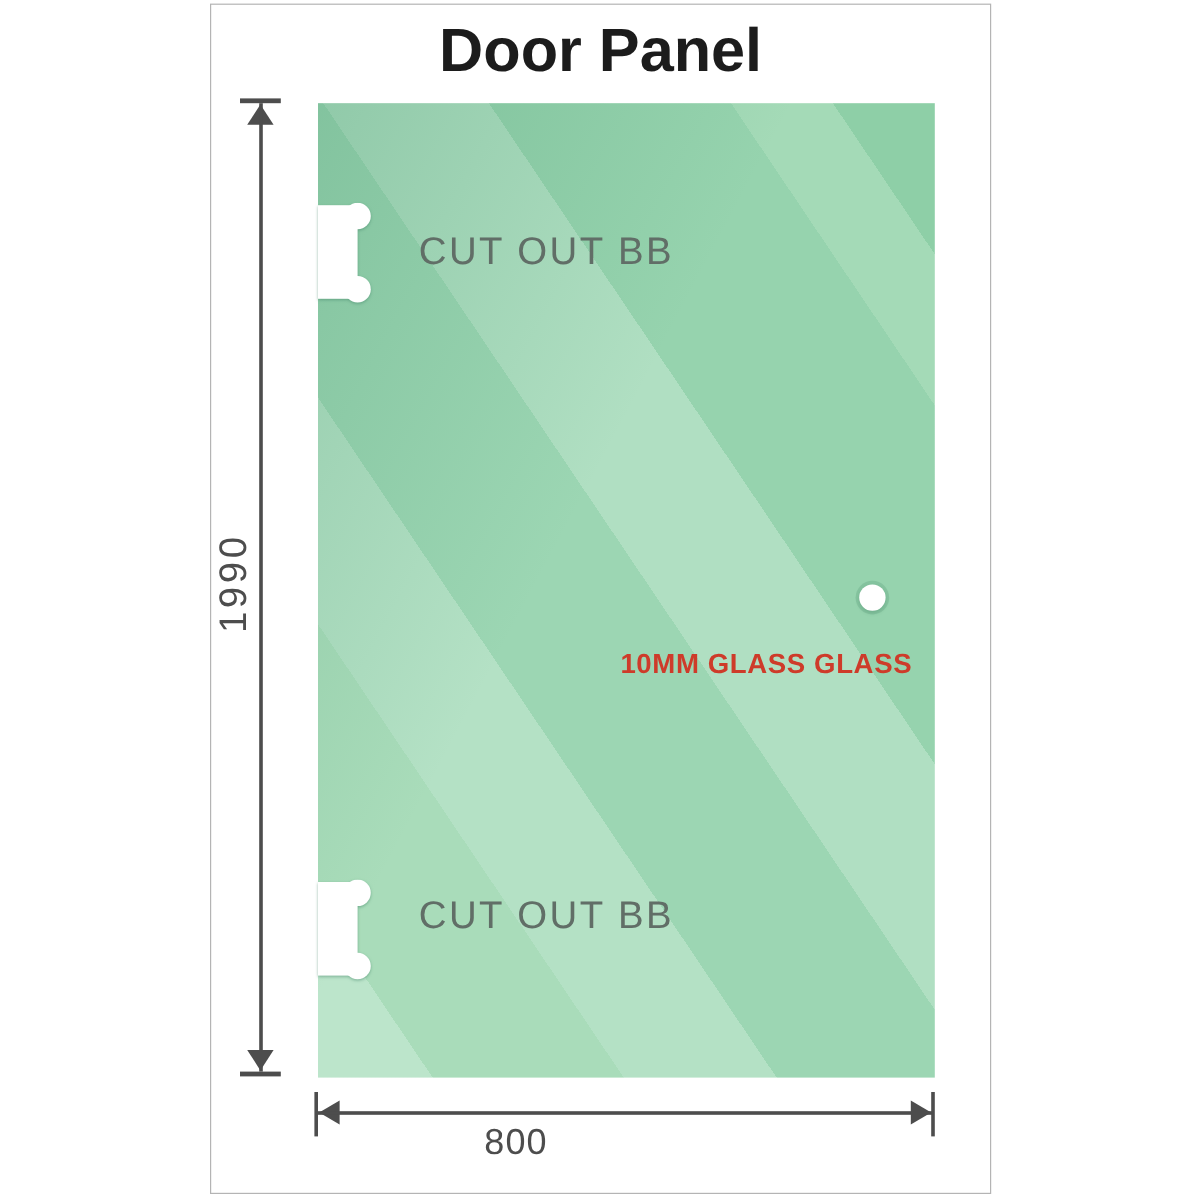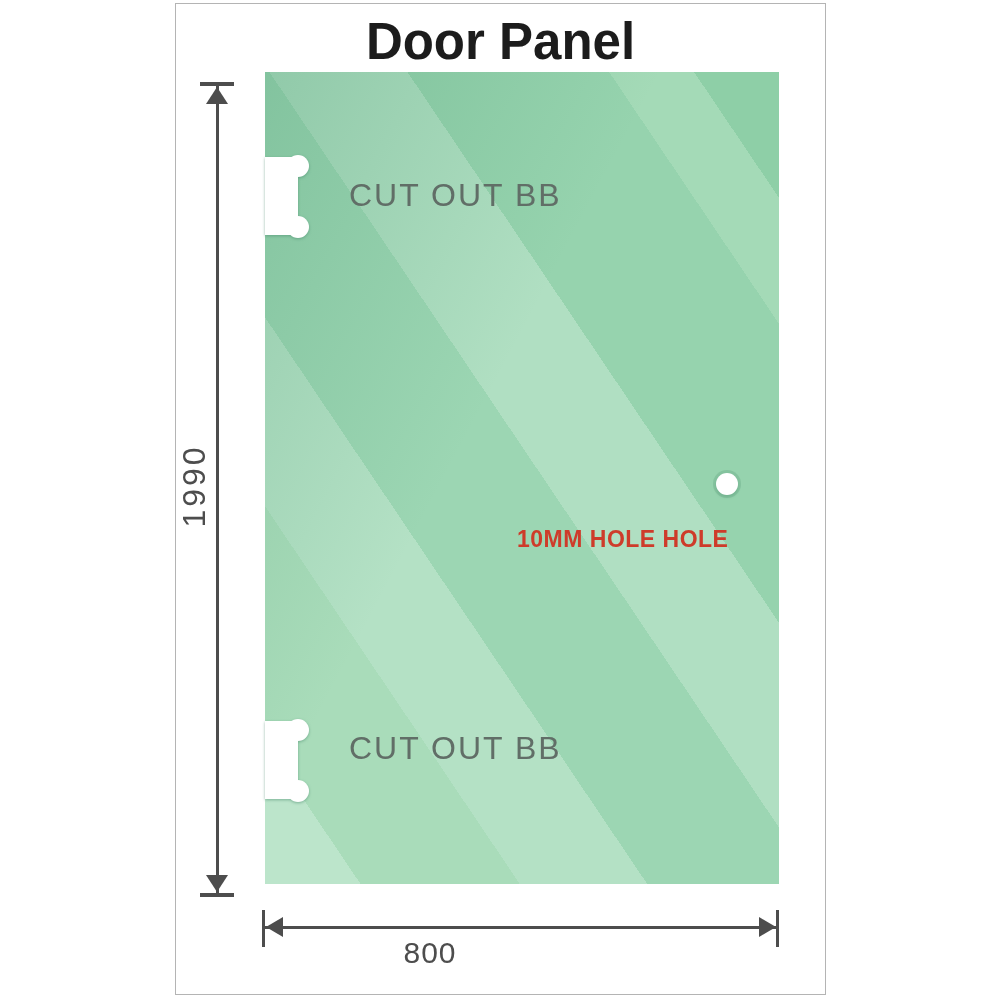--- a/index.html
+++ b/index.html
@@ -24,21 +24,21 @@
     width: 651px;
     text-align: center;
     font-size: 51px;
     font-weight: 700;
     color: #1c1c1c;
     letter-spacing: 0px;
   }
   
   .panel {
     position: absolute;
-    left: 265px; top: 72px;
+    left: 265px; top: 86px;
     width: 514px; height: 812px;
     background:
       linear-gradient(118deg, rgba(72,152,112,0.30) 0%, rgba(72,152,112,0.0) 42%),
       linear-gradient(56deg,
         #bce5cb 0%,  #bce5cb 9%,
         #a9dcba 9%,  #a9dcba 24%,
         #b4e1c5 24%, #b4e1c5 36%,
         #9cd6b3 36%, #9cd6b3 52%,
         #b0dfc2 52%, #b0dfc2 65%,
         #96d3ae 65%, #96d3ae 84%,
@@ -157,21 +157,21 @@
       <circle cx="33" cy="11" r="11" fill="#ffffff"></circle>
       <circle cx="33" cy="72" r="11" fill="#ffffff"></circle>
     </svg>
 
     <div class="hole"></div>
 
     <div class="cutout-label top">CUT OUT BB</div>
 
     <div class="cutout-label bottom">CUT OUT BB</div>
 
-    <div class="hole-label">10MM HOLE HOLE</div>
+    <div class="hole-label">10MM GLASS GLASS</div>
   </div>
 
   <div>
     <div class="dim vcap top"></div>
     <div class="arr up"></div>
     <div class="dim vline"></div>
     <div class="arr down"></div>
     <div class="dim vcap bottom"></div>
     <div class="dim-label height">1990</div>
   </div>

